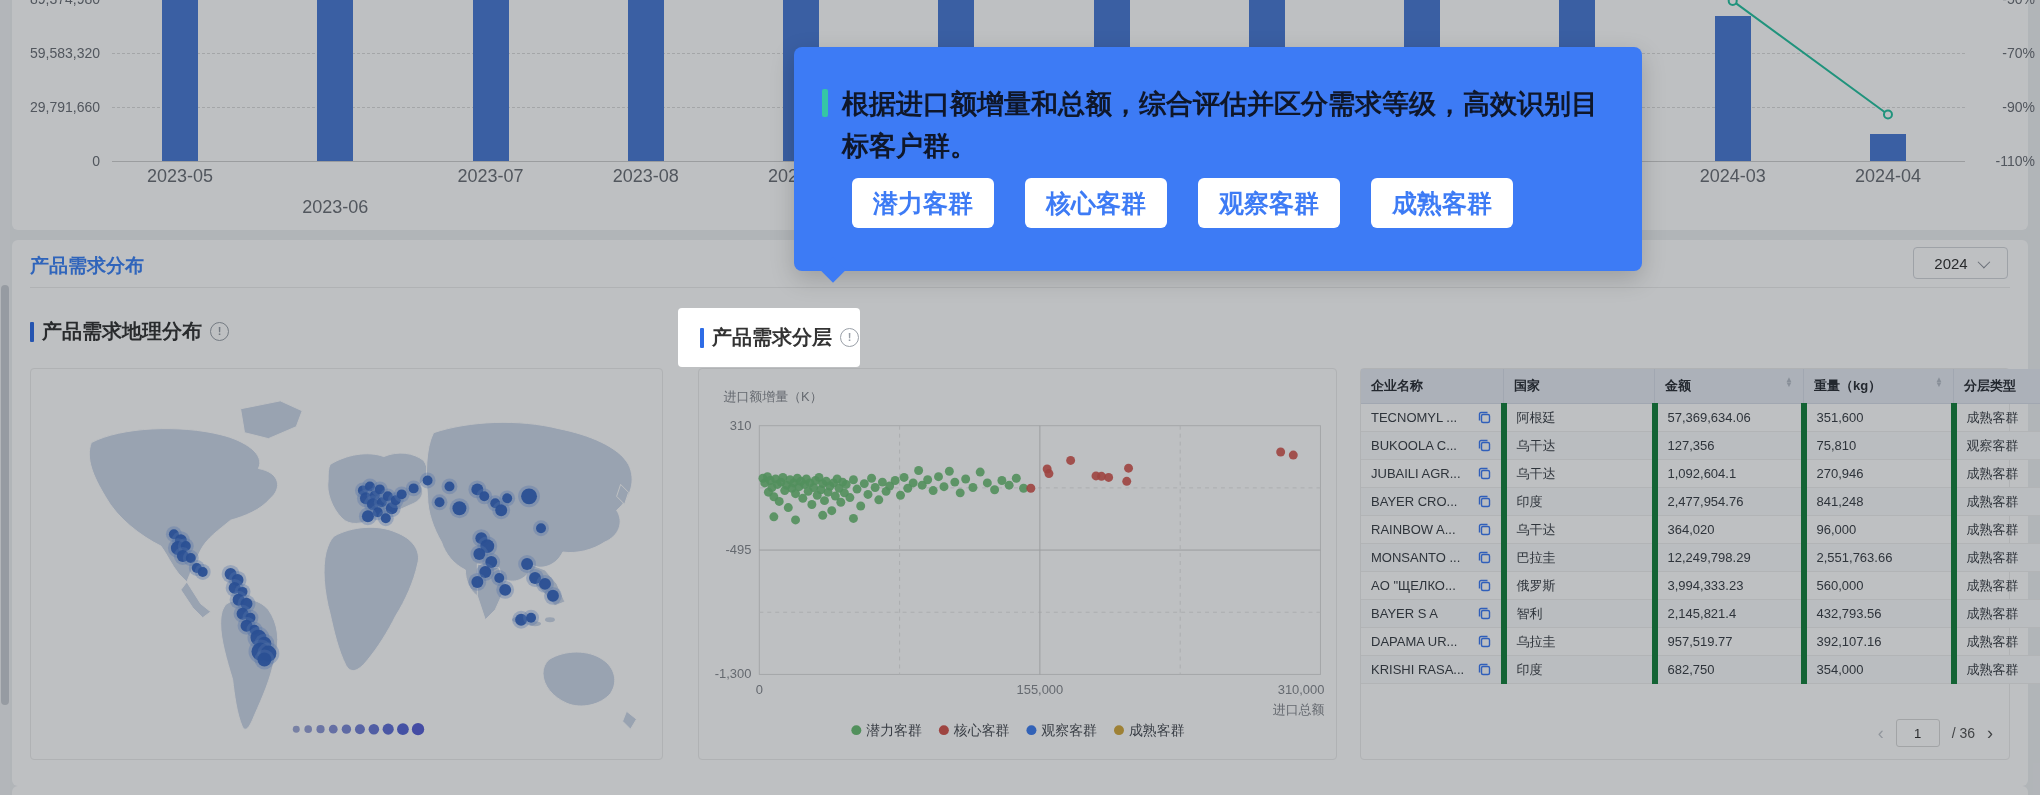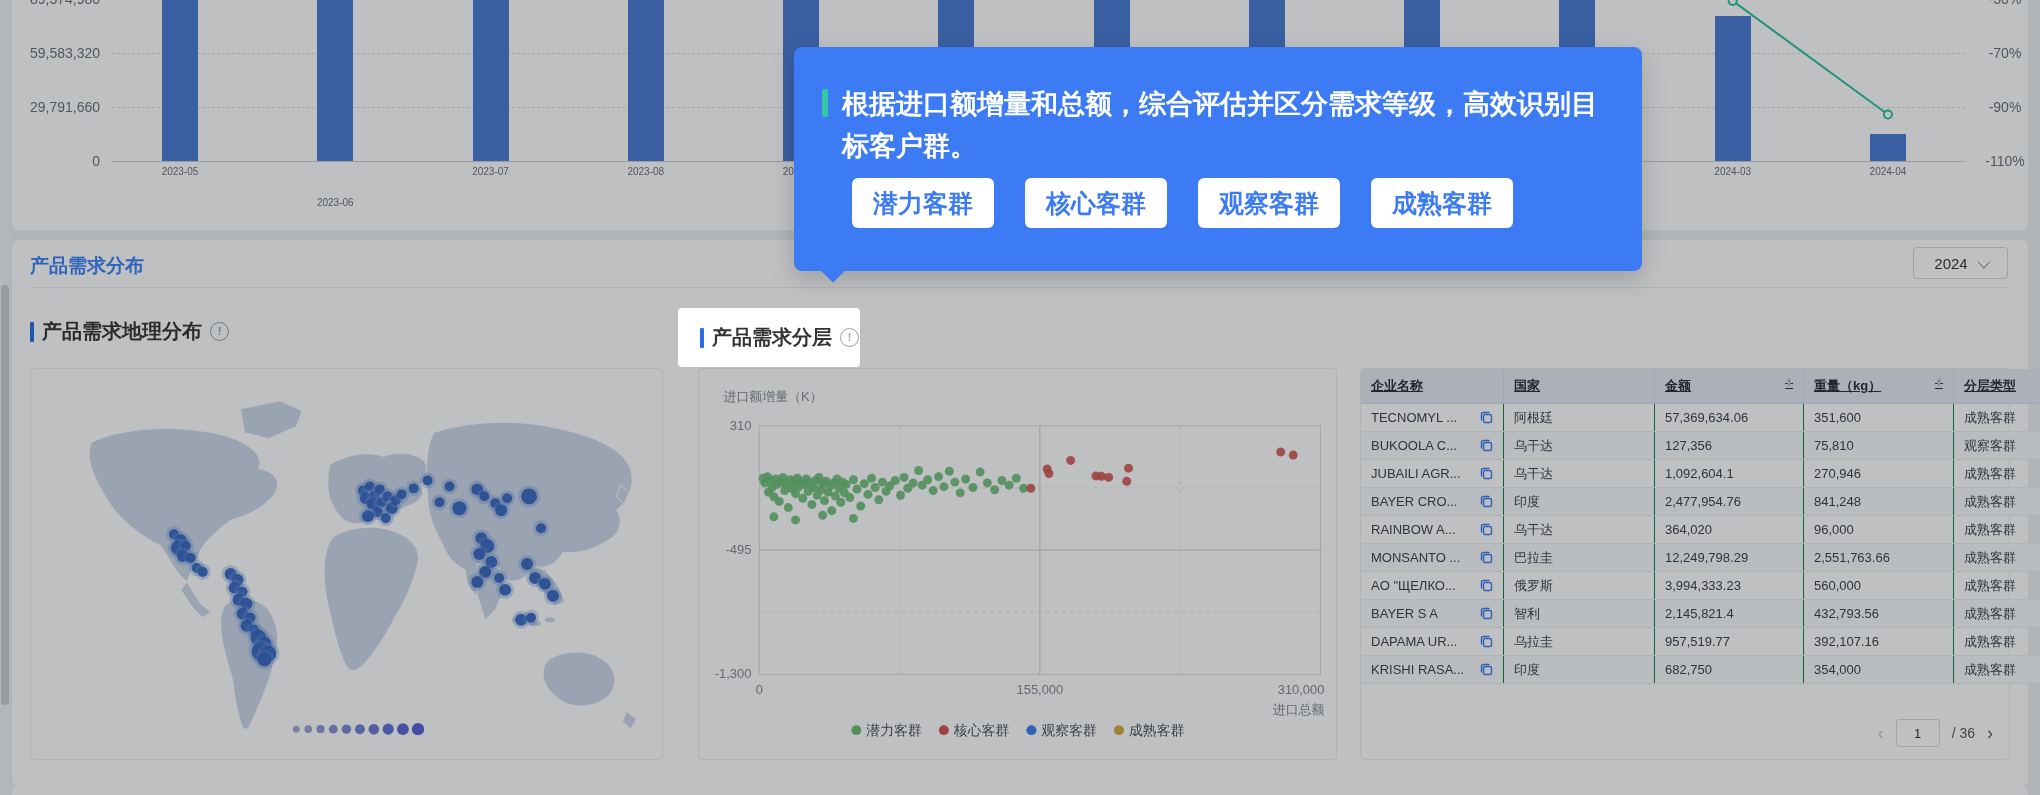--- a/index.html
+++ b/index.html
@@ -10,25 +10,25 @@
     color:#333;
   }
   .card{position:absolute;background:#fff;border-radius:6px;}
   
   .scroll-strip{position:absolute;left:0;top:0;width:10px;height:795px;background:#f0f1f4;}
   .scroll-thumb{position:absolute;left:1px;top:285px;width:8px;height:420px;background:#c9cdd3;border-radius:4px;}
   
   #card-top{left:12px;top:-46px;width:2016px;height:276px;}
   #bar-chart{position:absolute;left:0;top:46px;width:2016px;height:230px;}
   .ylab{position:absolute;left:0;width:88px;text-align:right;font-size:14px;color:#6b6f76;transform:translateY(-8px);}
-  .plab{position:absolute;left:1963px;width:60px;text-align:center;font-size:14px;color:#6b6f76;transform:translateY(-8px);}
+  .plab{position:absolute;left:1963px;width:60px;text-align:right;font-size:14px;color:#6b6f76;transform:translateY(-8px);}
   .gridline{position:absolute;left:100px;width:1853px;border-top:1px dashed #dcdcdc;height:0;}
   .axisline{position:absolute;left:100px;width:1853px;border-top:1px solid #cfcfcf;height:0;}
   .bar{position:absolute;width:36px;background:#4a7bd5;}
-  .xlab{position:absolute;width:90px;text-align:center;font-size:10px;color:#6b6f76;top:166px;}
+  .xlab{position:absolute;width:90px;text-align:center;font-size:18px;color:#6b6f76;top:166px;}
   #trend-svg{position:absolute;left:0;top:0;overflow:visible;}
   
   #card-main{left:12px;top:240px;width:2016px;height:546px;}
   #section-title{position:absolute;left:18px;top:13px;font-size:19px;font-weight:700;color:#3b82f6;}
   #year-select{position:absolute;left:1901px;top:7px;width:93px;height:30px;border:1px solid #d3d6db;border-radius:4px;
     display:flex;align-items:center;justify-content:center;gap:10px;font-size:15px;color:#333;background:#fff;cursor:pointer;}
   .chev{width:8px;height:8px;border-right:1.6px solid #8a8f99;border-bottom:1.6px solid #8a8f99;transform:rotate(45deg) translateY(-2px);}
   #section-divider{position:absolute;left:18px;top:47px;width:1980px;border-top:1px solid #ececec;height:0;}
   .panel-title{position:absolute;display:flex;align-items:center;gap:8px;font-size:20px;font-weight:600;color:#333;}
   .accent-bar{width:4px;height:20px;background:#2e6ce6;border-radius:1px;}
@@ -36,39 +36,39 @@
     font-size:11px;line-height:17px;text-align:center;font-weight:700;display:inline-block;}
   .subpanel{position:absolute;top:128px;height:392px;border:1px solid #ececec;border-radius:4px;background:#fff;box-sizing:border-box;}
   #panel-map{left:18px;width:633px;}
   #panel-scatter{left:686px;width:639px;}
   #panel-table{left:1348px;width:650px;}
   
   table{border-collapse:collapse;width:100%;table-layout:fixed;font-size:13px;}
   thead th{background:#e7ebf3;color:#2b2f36;font-weight:700;text-align:left;padding:0 10px;height:34px;
     border-right:1px solid #d7dde8;border-bottom:1px solid #d7dde8;overflow:hidden;white-space:nowrap;}
   thead th:last-child{border-right:none;}
-  tbody td{height:27px;padding:0 10px;border-right:1px solid #15803d;border-bottom:1px solid #efefef;
+  tbody td{height:27px;padding:0 10px;border-right:6px solid #15803d;border-bottom:1px solid #efefef;
     color:#3a3f46;overflow:hidden;white-space:nowrap;}
   tbody td:last-child{border-right:none;}
   tbody tr:nth-child(even) td{background:#fafbfc;}
-  .th-inner{display:flex;justify-content:space-between;text-decoration:underline;}
+  .th-inner{display:flex;justify-content:space-between;}
   .sorter{display:flex;flex-direction:column;line-height:5px;font-size:8px;color:#b6bcc7;cursor:pointer;}
   .name-cell{display:flex;align-items:center;justify-content:space-between;gap:4px;}
   .copy-ic{flex:0 0 auto;cursor:pointer;}
   .pager{position:absolute;right:16px;bottom:12px;display:flex;align-items:center;gap:12px;font-size:14px;color:#555;}
   .pg-prev{color:#c3c7cd;font-size:18px;cursor:default;}
   .pg-next{color:#555;font-size:18px;cursor:pointer;}
   .pg-box{width:42px;height:26px;border:1px solid #d9d9d9;border-radius:3px;background:#fff;
     display:flex;align-items:center;justify-content:center;font-size:13px;color:#333;}
   
   #dim-overlay{position:absolute;inset:0;background:rgba(16,21,30,0.27);z-index:50;}
   #tour-tooltip{position:absolute;left:794px;top:47px;width:848px;height:224px;background:#3d7bf5;border-radius:8px;z-index:60;
     box-shadow:0 8px 24px rgba(0,0,0,.18);}
   #tour-arrow{position:absolute;left:30px;bottom:-8px;width:18px;height:18px;background:#3d7bf5;transform:rotate(45deg);}
-  #tt-text{position:absolute;left:48px;top:36px;width:770px;font-size:27px;line-height:42px;font-weight:600;color:#ffffff;}
+  #tt-text{position:absolute;left:48px;top:36px;width:770px;font-size:27px;line-height:42px;font-weight:600;color:#0f172a;}
   #tt-accent{position:absolute;left:28px;top:42px;width:6px;height:28px;background:#35c6a5;border-radius:2px;}
   #tt-buttons{position:absolute;left:58px;top:131px;display:flex;gap:31px;}
   .tt-btn{width:142px;height:50px;background:#fff;border:none;border-radius:6px;color:#3d7bf5;
     font-size:25px;font-weight:600;font-family:inherit;display:flex;align-items:center;justify-content:center;cursor:pointer;}
   #spotlight{position:absolute;left:678px;top:308px;width:182px;height:59px;background:#fff;border-radius:4px;z-index:60;
     display:flex;align-items:center;padding-left:22px;box-sizing:border-box;gap:8px;font-size:20px;font-weight:600;color:#333;}
   .bottom-sliver{position:absolute;left:12px;top:786px;width:2016px;height:20px;background:#fff;border-radius:6px;}
   svg{display:block;}
   .tick-txt{font-size:13px;fill:#86898f;}
   .ax-title{font-size:13px;fill:#86898f;}

